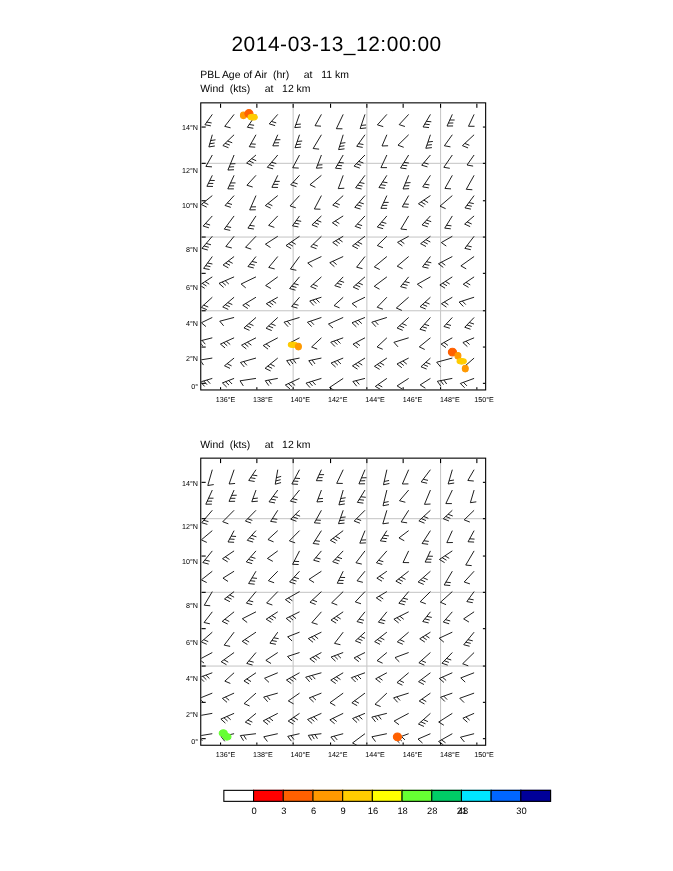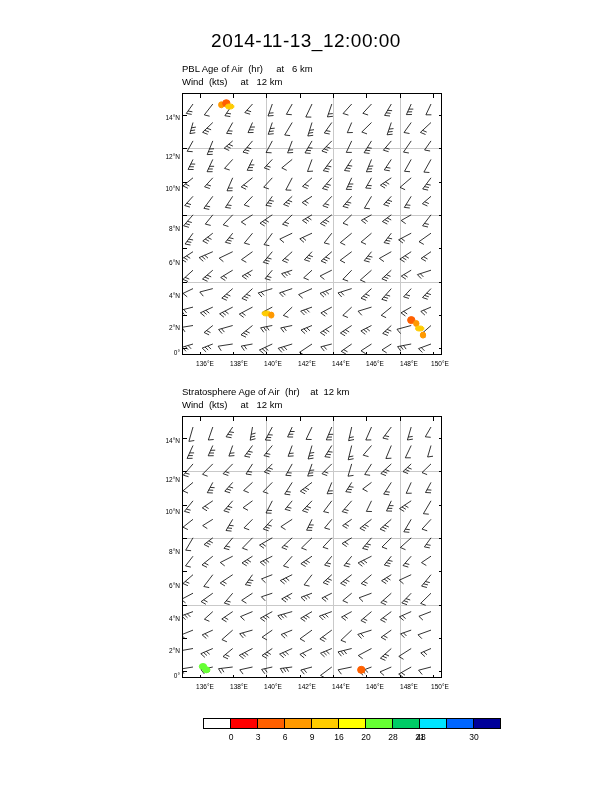--- a/index.html
+++ b/index.html
@@ -98,23 +98,23 @@
   .cb-tick {
     position: absolute;
     transform: translateX(-50%);
   }
 </style>
 </head>
 <body>
 
 <div id="page">
 
-  <div class="main-title">2014-11-13_12:00:00</div>
+  <div class="main-title">2014-03-13_12:00:00</div>
 
-  <div class="panel-header" style="left:182px; top:62px;">PBL Age of Air  (hr)     at   6 km</div>
+  <div class="panel-header" style="left:182px; top:62px;">PBL Age of Air  (hr)     at   11 km</div>
   <div class="panel-header" style="left:182px; top:75px;">Wind  (kts)     at   12 km</div>
 
   <div class="panel" id="panel-pbl" style="left:182px; top:93px; width:260px; height:262px;">
       <div class="tick-v" style="left: 17px; top: 0px;"></div>
       <div class="tick-v" style="left: 17px; top: 258px;"></div>
       <div class="tick-v" style="left: 50px; top: 0px;"></div>
       <div class="tick-v" style="left: 50px; top: 258px;"></div>
       <div class="grid-line-v" style="left: 83px;"></div>
       <div class="tick-v" style="left: 83px; top: 0px;"></div>
       <div class="tick-v" style="left: 83px; top: 258px;"></div>
@@ -1093,21 +1093,20 @@
 
   <div class="ylabel" style="left:158px; top:352px; width:22px;">0°</div>
   <div class="ylabel" style="left:152px; top:327px; width:28px;">2°N</div>
   <div class="ylabel" style="left:152px; top:295px; width:28px;">4°N</div>
   <div class="ylabel" style="left:152px; top:262px; width:28px;">6°N</div>
   <div class="ylabel" style="left:152px; top:228px; width:28px;">8°N</div>
   <div class="ylabel" style="left:148px; top:188px; width:32px;">10°N</div>
   <div class="ylabel" style="left:148px; top:156px; width:32px;">12°N</div>
   <div class="ylabel" style="left:148px; top:117px; width:32px;">14°N</div>
 
-  <div class="panel-header" style="left:182px; top:385px;">Stratosphere Age of Air  (hr)    at  12 km</div>
   <div class="panel-header" style="left:182px; top:398px;">Wind  (kts)     at   12 km</div>
 
   <div class="panel" id="panel-strat" style="left:182px; top:416px; width:260px; height:262px;">
       <div class="tick-v" style="left: 17px; top: 0px;"></div>
       <div class="tick-v" style="left: 17px; top: 258px;"></div>
       <div class="tick-v" style="left: 50px; top: 0px;"></div>
       <div class="tick-v" style="left: 50px; top: 258px;"></div>
       <div class="grid-line-v" style="left: 83px;"></div>
       <div class="tick-v" style="left: 83px; top: 0px;"></div>
       <div class="tick-v" style="left: 83px; top: 258px;"></div>
@@ -2081,20 +2080,20 @@
       <div class="cb-cell" style="background: rgb(0, 229, 255);"></div>
       <div class="cb-cell" style="background: rgb(0, 102, 255);"></div>
       <div class="cb-cell" style="background: rgb(0, 0, 153);"></div>
     </div>
   <div class="cb-ticks" id="cb-ticks" style="left:0px; top:732px; width:612px; height:14px;">
       <span class="cb-tick" style="left: 231px;">0</span>
       <span class="cb-tick" style="left: 258px;">3</span>
       <span class="cb-tick" style="left: 285px;">6</span>
       <span class="cb-tick" style="left: 312px;">9</span>
       <span class="cb-tick" style="left: 339px;">16</span>
-      <span class="cb-tick" style="left: 366px;">20</span>
+      <span class="cb-tick" style="left: 366px;">18</span>
       <span class="cb-tick" style="left: 393px;">28</span>
       <span class="cb-tick" style="left: 420px;">21</span>
       <span class="cb-tick" style="left: 421px; text-align: right;">48</span>
       <span class="cb-tick" style="left: 474px;">30</span>
     </div>
 
 </div>
 
 </body></html>

